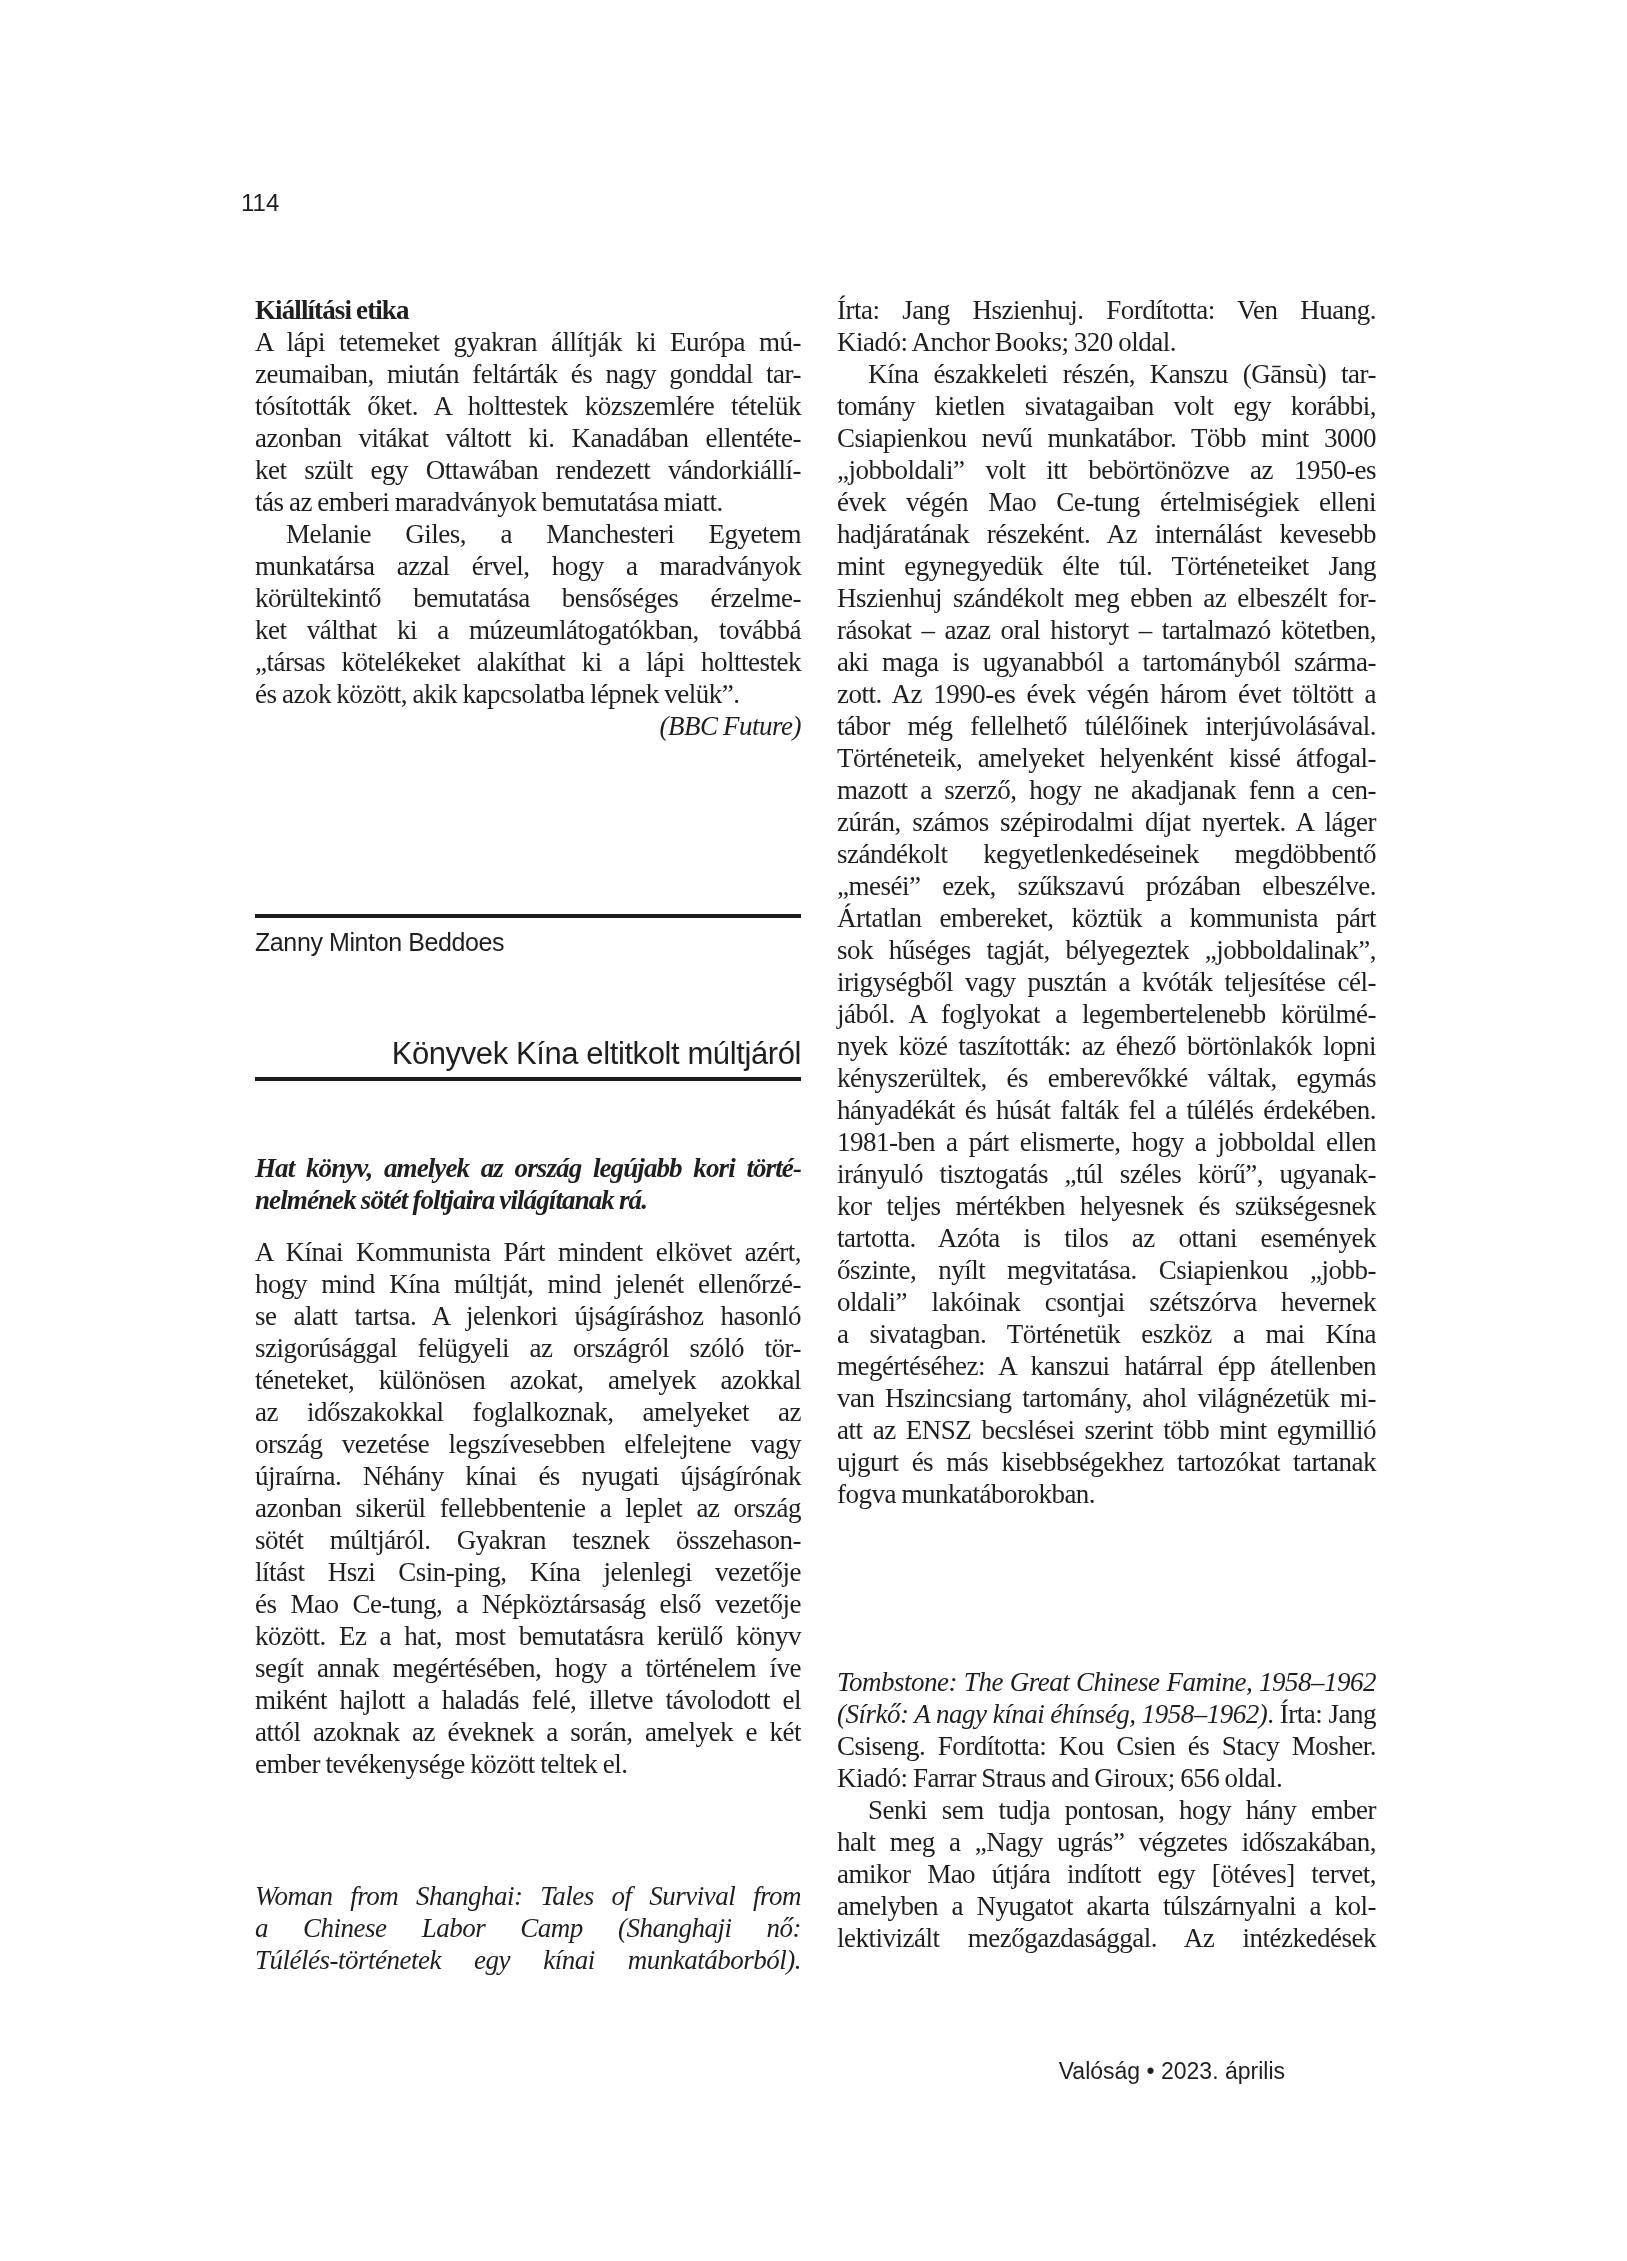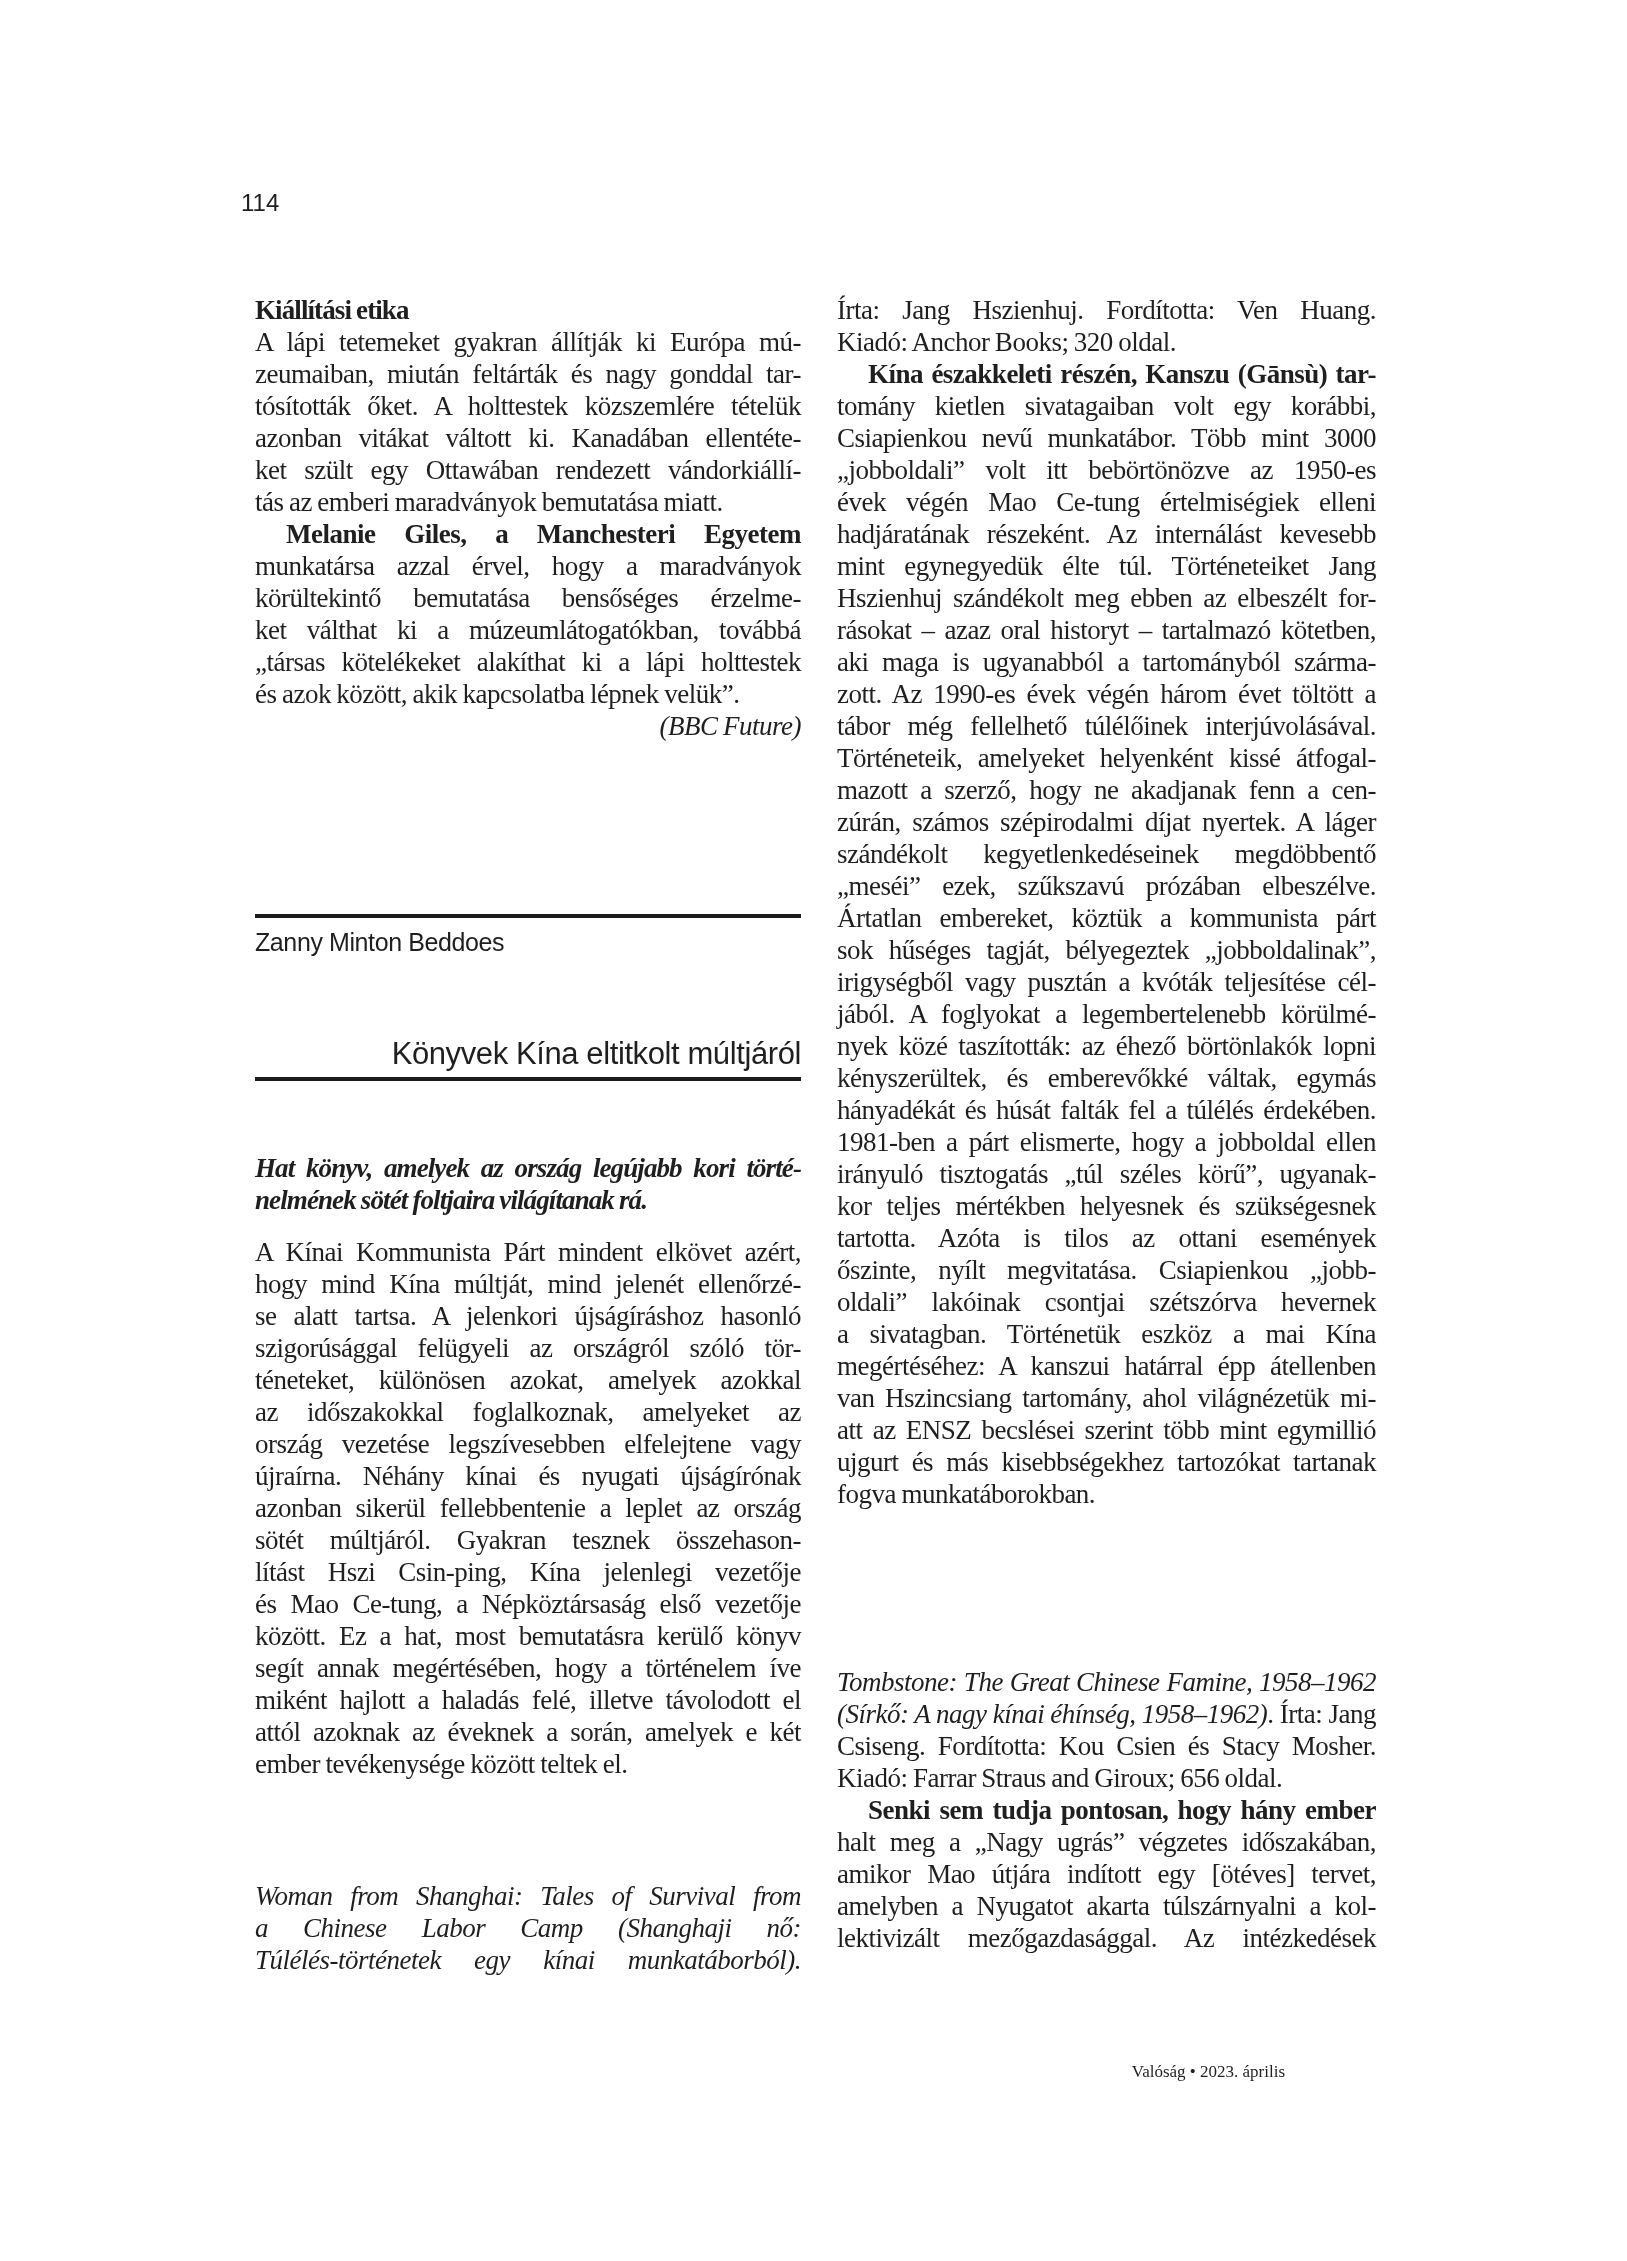--- a/index.html
+++ b/index.html
@@ -11,29 +11,29 @@
   .col { position: absolute; }
   .col-left { left: 255px; width: 546px; }
   .col-right { left: 837px; width: 539px; }
   .block { position: absolute; left: 0; right: 0; }
   .ln {
     display: block; height: 32px; line-height: 32px; font-size: 27px; white-space: nowrap;
     text-align: justify; text-align-last: justify; letter-spacing: -0.5px; word-spacing: -0.8px;
     overflow: visible;
   }
   .ln.last { text-align-last: left; }
-  .ln.indent { padding-left: 31px; font-weight: bold; }
+  .ln.indent { padding-left: 31px; }
   .ln.right { text-align: center; text-align-last: right; }
   .bold { font-weight: bold; }
   .italic { font-style: italic; }
   .rule { position: absolute; left: 0; right: 0; height: 3.8px; background: #1c1c1c; }
   .author { position: absolute; left: 0; font-size: 25px; line-height: 31px; letter-spacing: -0.4px; }
   .article-title { position: absolute; right: 0; font-size: 31px; line-height: 31px; letter-spacing: -0.4px; text-align: right; }
   .lead .ln { font-weight: bold; font-style: italic; letter-spacing: -0.9px; }
-  .footer { position: absolute; right: 251px; top: 2056px; font-size: 17px; line-height: 31px; letter-spacing: 0; font-family: Liberation Serif, serif; }
+  .footer { position: absolute; right: 251px; top: 2056px; font-size: 23px; line-height: 31px; letter-spacing: 0; }
   .inline-italic { font-style: italic; }
 </style>
 </head>
 <body>
 
 <div class="page">
 
   <div class="page-number sans">114</div>
 
   <div class="col col-left" style="top:0;height:2261px;">

